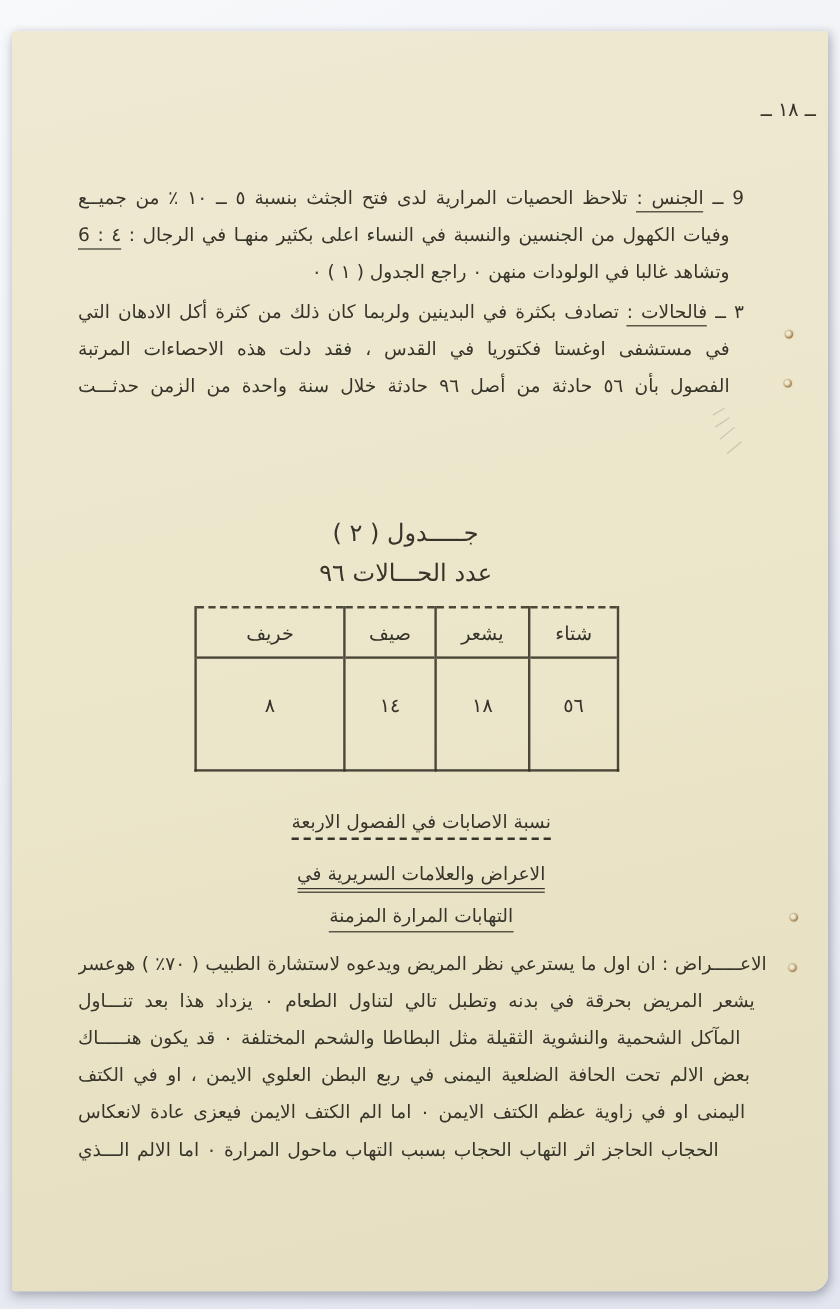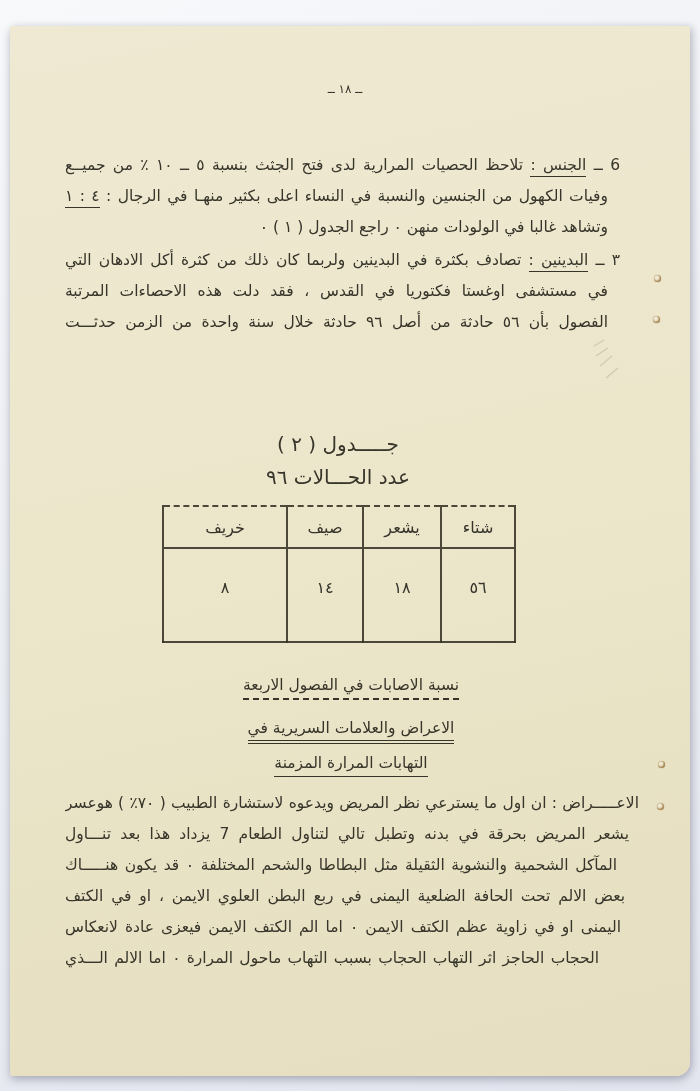--- a/index.html
+++ b/index.html
@@ -10,21 +10,21 @@
   }
   .paper {
     position:absolute; left:10px; top:26px; width:680px; height:1050px;
     background: linear-gradient(168deg, #efe9d3 0%, #ebe5c9 55%, #e5dec0 100%);
     box-shadow: 0 4px 10px rgba(55,60,80,.30), 3px 0 6px rgba(55,60,80,.12);
     border-radius: 2px 2px 14px 3px;
     color:#37352a;
   }
   .pagenum {
     position:absolute; top:56px; left:0; right:10px;
-    text-align:center; font-size:12px; letter-spacing:2px; direction:rtl;
+    text-align:right; font-size:16px; letter-spacing:2px; direction:rtl;
   }
   .para {
     position:absolute; right:70px; left:55px;
     font-size:15.5px; line-height:31px; direction:rtl;
   }
   .tline { height:31px; overflow:hidden; text-align:justify; text-align-last:justify; white-space:normal; }
   .rline { text-align:right; text-align-last:right; }
   .u { border-bottom:1.6px solid currentColor; padding-bottom:2px; }
   .table-title {
     position:absolute; top:402px; left:142px; width:372px;
@@ -52,35 +52,35 @@
 </style>
 </head>
 <body>
 
 <div class="paper">
 
   <div class="pagenum">ــ ١٨ ــ</div>
 
   <div class="para" style="top:124px;">
     <div class="tline">
-      <span>6 ــ</span>
+      <span>9 ــ</span>
       <span class="u">الجنس :</span>
       <span>تلاحظ الحصيات المرارية لدى فتح الجثث بنسبة ٥ ــ ١٠ ٪ من جميــع</span>
     </div>
     <div class="tline" style="margin-right:12px;">
       <span>وفيات الكهول من الجنسين والنسبة في النساء اعلى بكثير منهـا في الرجال :</span>
-      <span class="u">٤ : ١</span>
+      <span class="u">٤ : 6</span>
     </div>
     <div class="tline rline" style="margin-right:12px;">وتشاهد غالبا في الولودات منهن ٠ راجع الجدول ( ١ ) ٠</div>
   </div>
 
   <div class="para" style="top:219px;">
     <div class="tline">
       <span>٣ ــ</span>
-      <span class="u">البدينين :</span>
+      <span class="u">فالحالات :</span>
       <span>تصادف بكثرة في البدينين ولربما كان ذلك من كثرة أكل الادهان التي</span>
     </div>
     <div class="tline" style="margin-right:12px;">في مستشفى اوغستا فكتوريا في القدس ، فقد دلت هذه الاحصاءات المرتبة حســـــب</div>
     <div class="tline" style="margin-right:12px;">الفصول بأن ٥٦ حادثة من أصل ٩٦ حادثة خلال سنة واحدة من الزمن حدثـــت</div>
   </div>
 
   <div class="table-title">
     <div>جـــــدول ( ٢ )</div>
     <div>عدد الحـــالات ٩٦</div>
   </div>
@@ -116,21 +116,21 @@
   </div>
   <div class="heading hd-solid" style="top:728px;">
     <span>التهابات المرارة المزمنة</span>
   </div>
 
   <div class="para" style="top:762px; right:51px;">
     <div class="tline">
       <span>الاعـــــراض :</span>
       <span>ان اول ما يسترعي نظر المريض ويدعوه لاستشارة الطبيب ( ٧٠٪ ) هوعسر الهضم</span>
     </div>
-    <div class="tline" style="margin-right:10px;">يشعر المريض بحرقة في بدنه وتطبل تالي لتناول الطعام 7 يزداد هذا بعد تنـــاول</div>
+    <div class="tline" style="margin-right:10px;">يشعر المريض بحرقة في بدنه وتطبل تالي لتناول الطعام ٠ يزداد هذا بعد تنـــاول</div>
     <div class="tline" style="margin-right:22px;">المآكل الشحمية والنشوية الثقيلة مثل البطاطا والشحم المختلفة ٠ قد يكون هنـــــاك</div>
     <div class="tline" style="margin-right:14px;">بعض الالم تحت الحافة الضلعية اليمنى في ربع البطن العلوي الايمن ، او في الكتف</div>
     <div class="tline" style="margin-right:18px;">اليمنى او في زاوية عظم الكتف الايمن ٠ اما الم الكتف الايمن فيعزى عادة لانعكاس الـــم</div>
     <div class="tline" style="margin-right:40px;">الحجاب الحاجز اثر التهاب الحجاب بسبب التهاب ماحول المرارة ٠ اما الالم الـــذي</div>
   </div>
 
   <div class="hole" style="left:644px; top:249px;"></div>
   <div class="hole" style="left:643px; top:290px;"></div>
   <div class="hole" style="left:648px; top:735px;"></div>
   <div class="hole" style="left:647px; top:777px;"></div>

